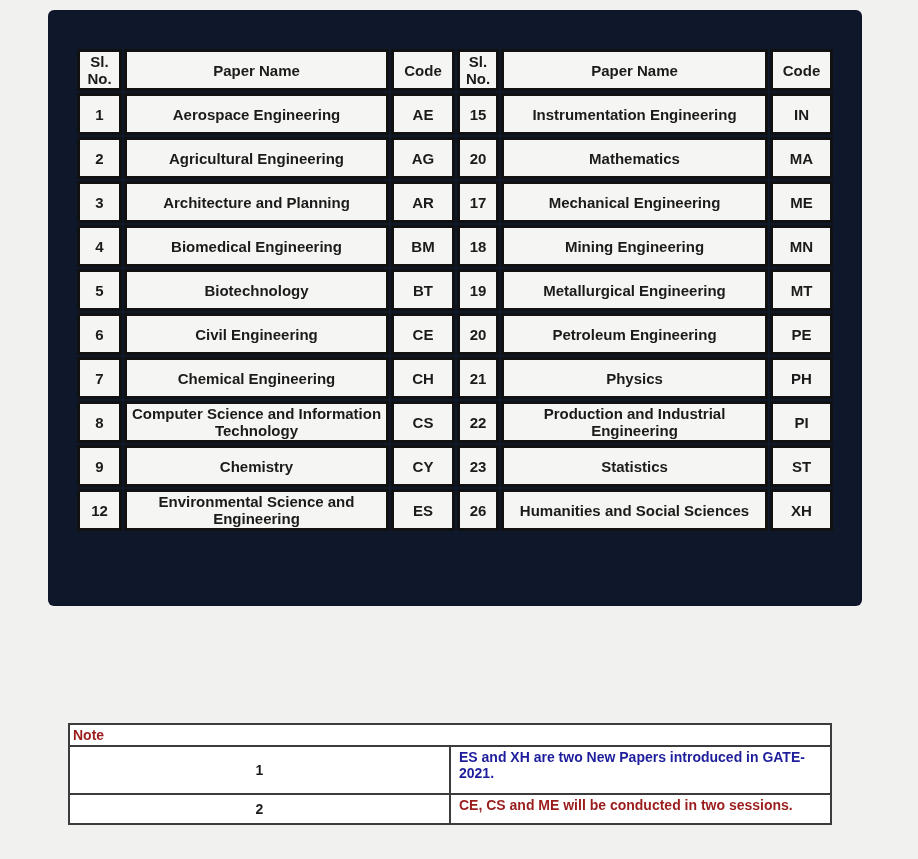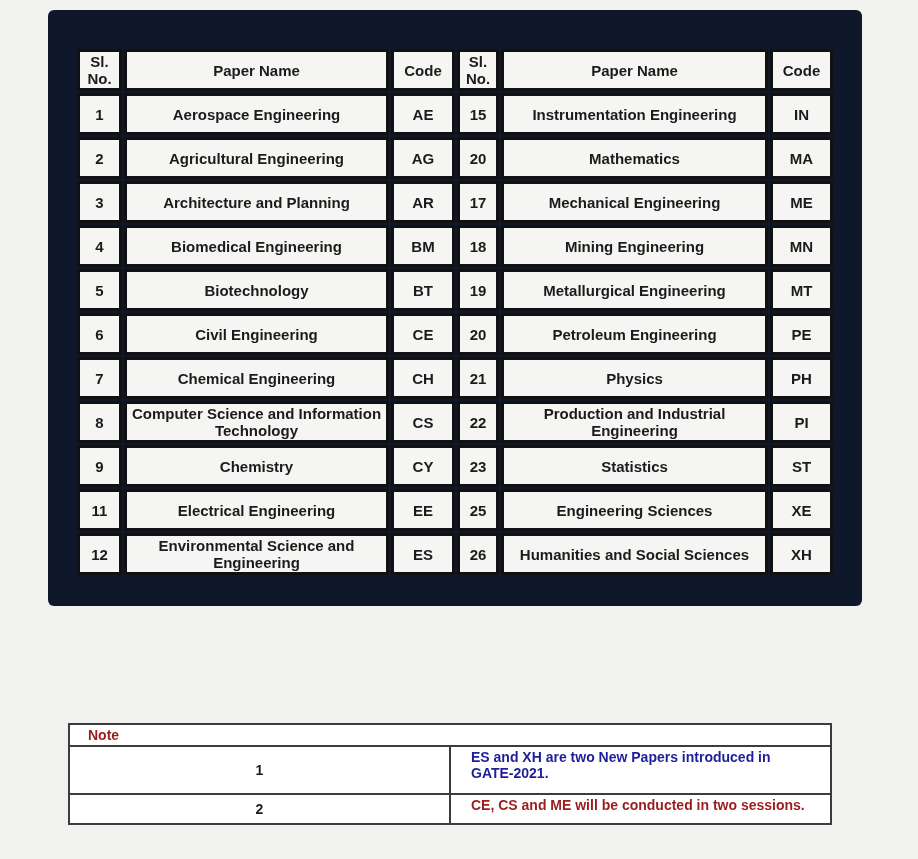--- a/index.html
+++ b/index.html
@@ -39,30 +39,30 @@
     border-collapse:collapse;
     table-layout:fixed;width:764px;
   }
   table.note td{
     box-sizing:border-box;
     border:2px solid #3c3c3c;
     font-size:14px;font-weight:bold;
     background:#ffffff;
   }
   td.note-title{
-    color:#9b1c1c;padding:1px 18px;height:22px;
+    color:#9b1c1c;padding:1px 3px;height:22px;
     text-align:left;vertical-align:middle;
   }
   td.note-no{
     width:52px;background:#f3f3f1;color:#1b1b1b;
     text-align:center;vertical-align:middle;
   }
   td.note-text{
     text-align:left;vertical-align:top;
-    padding:2px 20px;
+    padding:2px 8px;
   }
   tr.note-row-tall td{height:48px;}
   tr.note-row-short td{height:30px;}
 </style>
 </head>
 <body>
 
 <div class="card">
 
   <table class="papers">
@@ -151,28 +151,20 @@
         </tr>
         <tr>
           <td>9</td>
           <td>Chemistry</td>
           <td>CY</td>
           <td>23</td>
           <td>Statistics</td>
           <td>ST</td>
         </tr>
         <tr>
-          <td>11</td>
-          <td>Electrical Engineering</td>
-          <td>EE</td>
-          <td>25</td>
-          <td>Engineering Sciences</td>
-          <td>XE</td>
-        </tr>
-        <tr>
           <td>12</td>
           <td class="hl-blue">Environmental Science and Engineering</td>
           <td class="hl-blue">ES</td>
           <td>26</td>
           <td class="hl-blue">Humanities and Social Sciences</td>
           <td class="hl-blue">XH</td>
         </tr>
       </tbody>
   </table>
 

